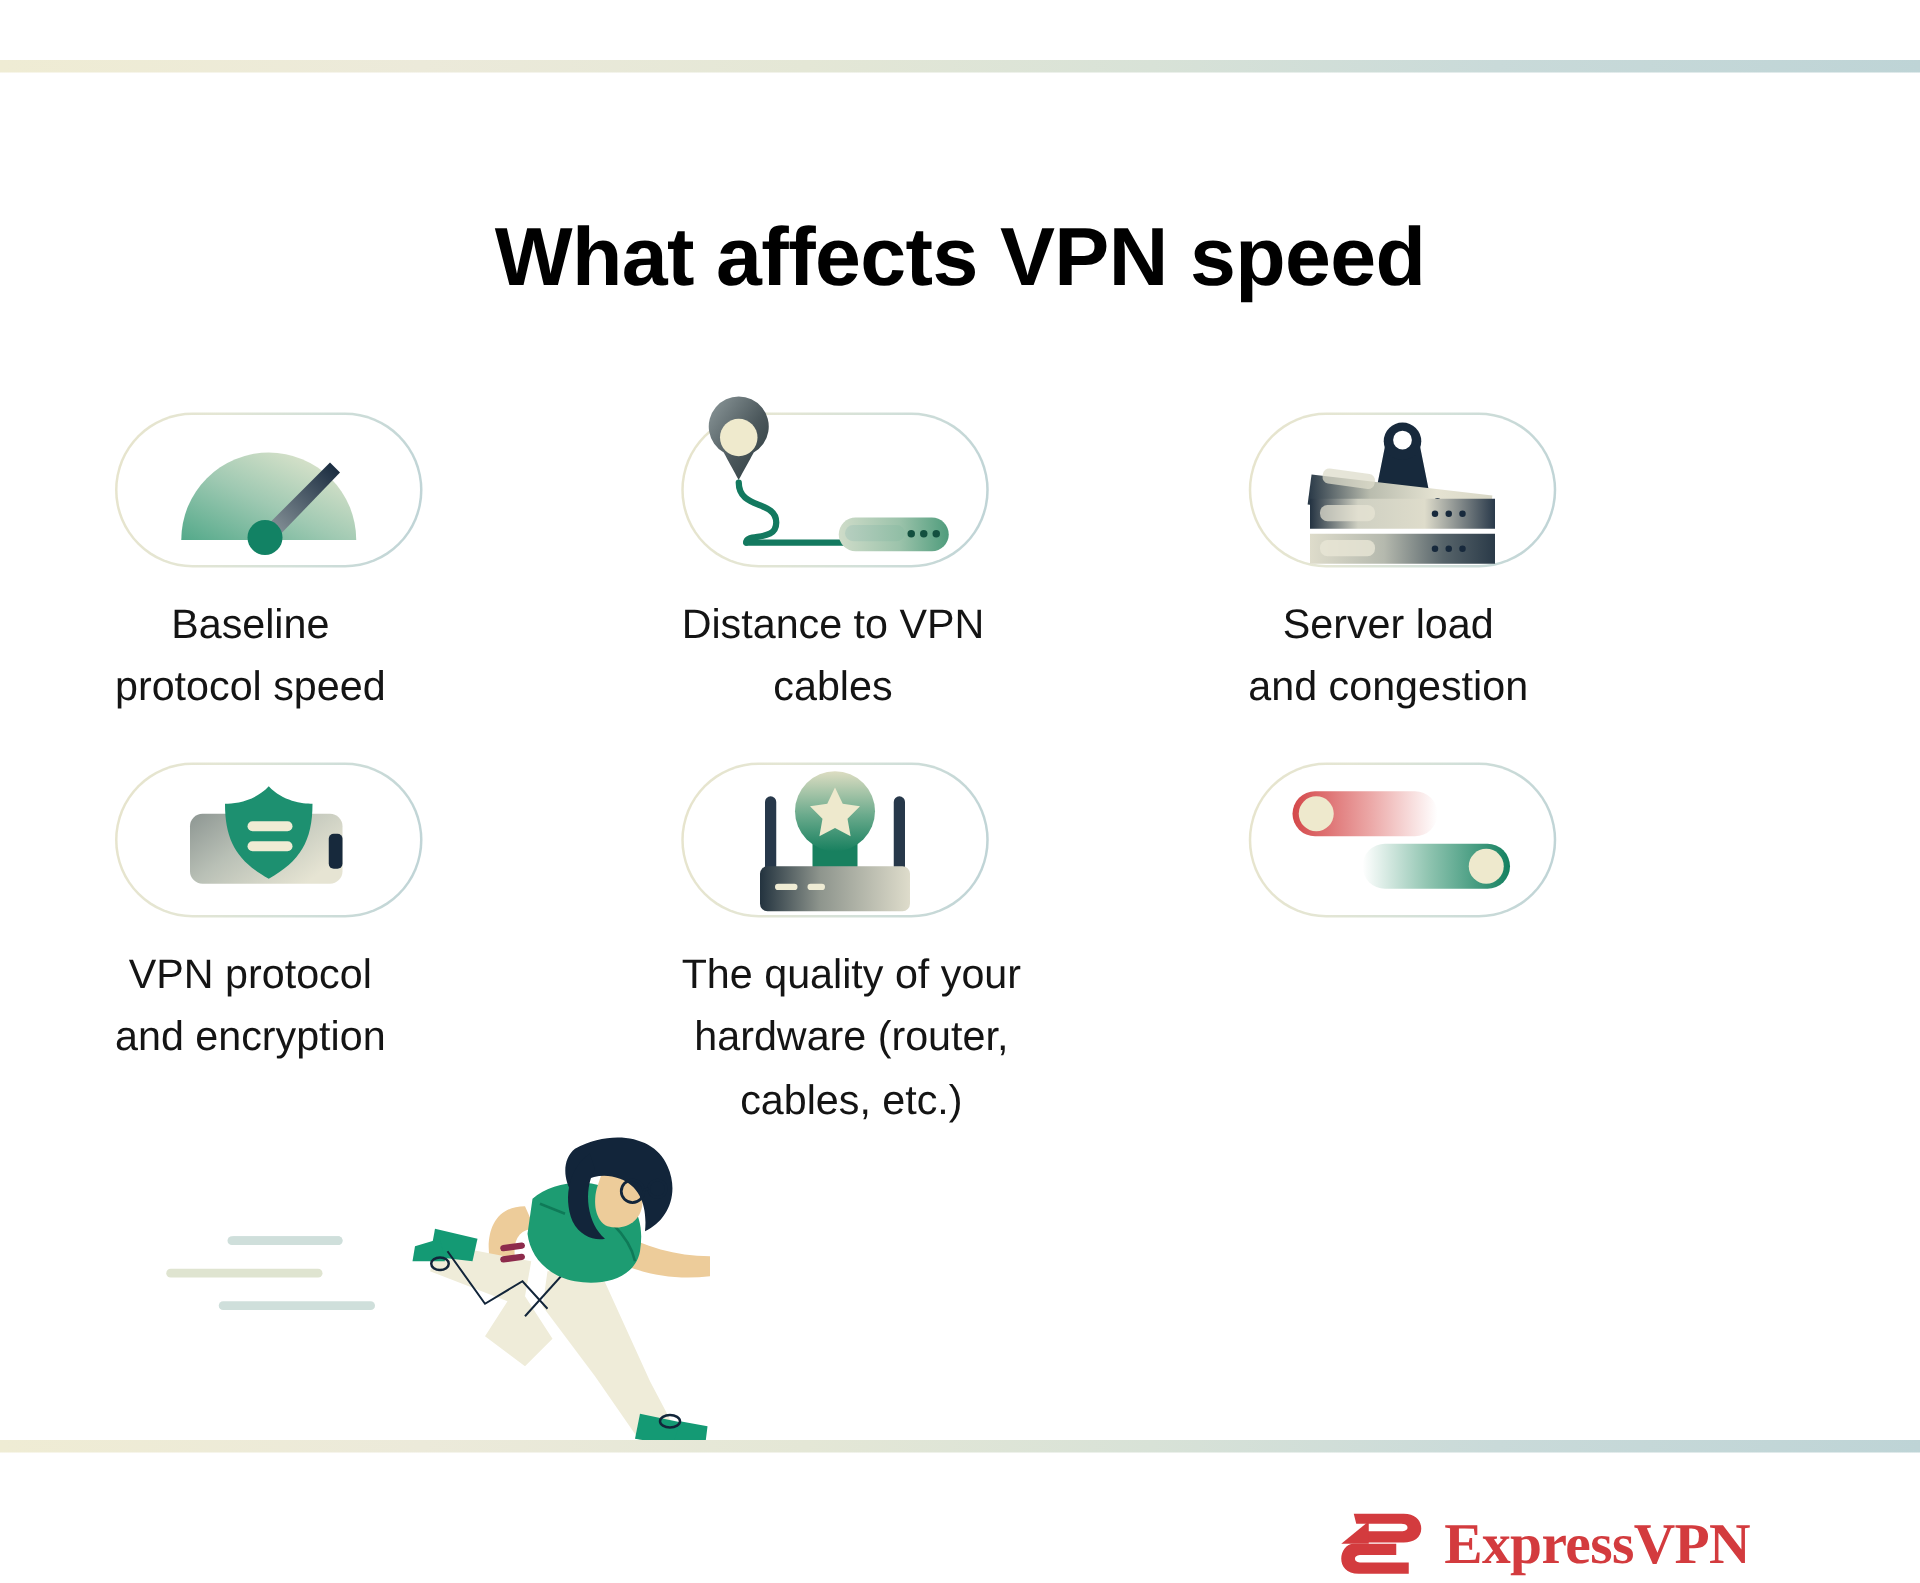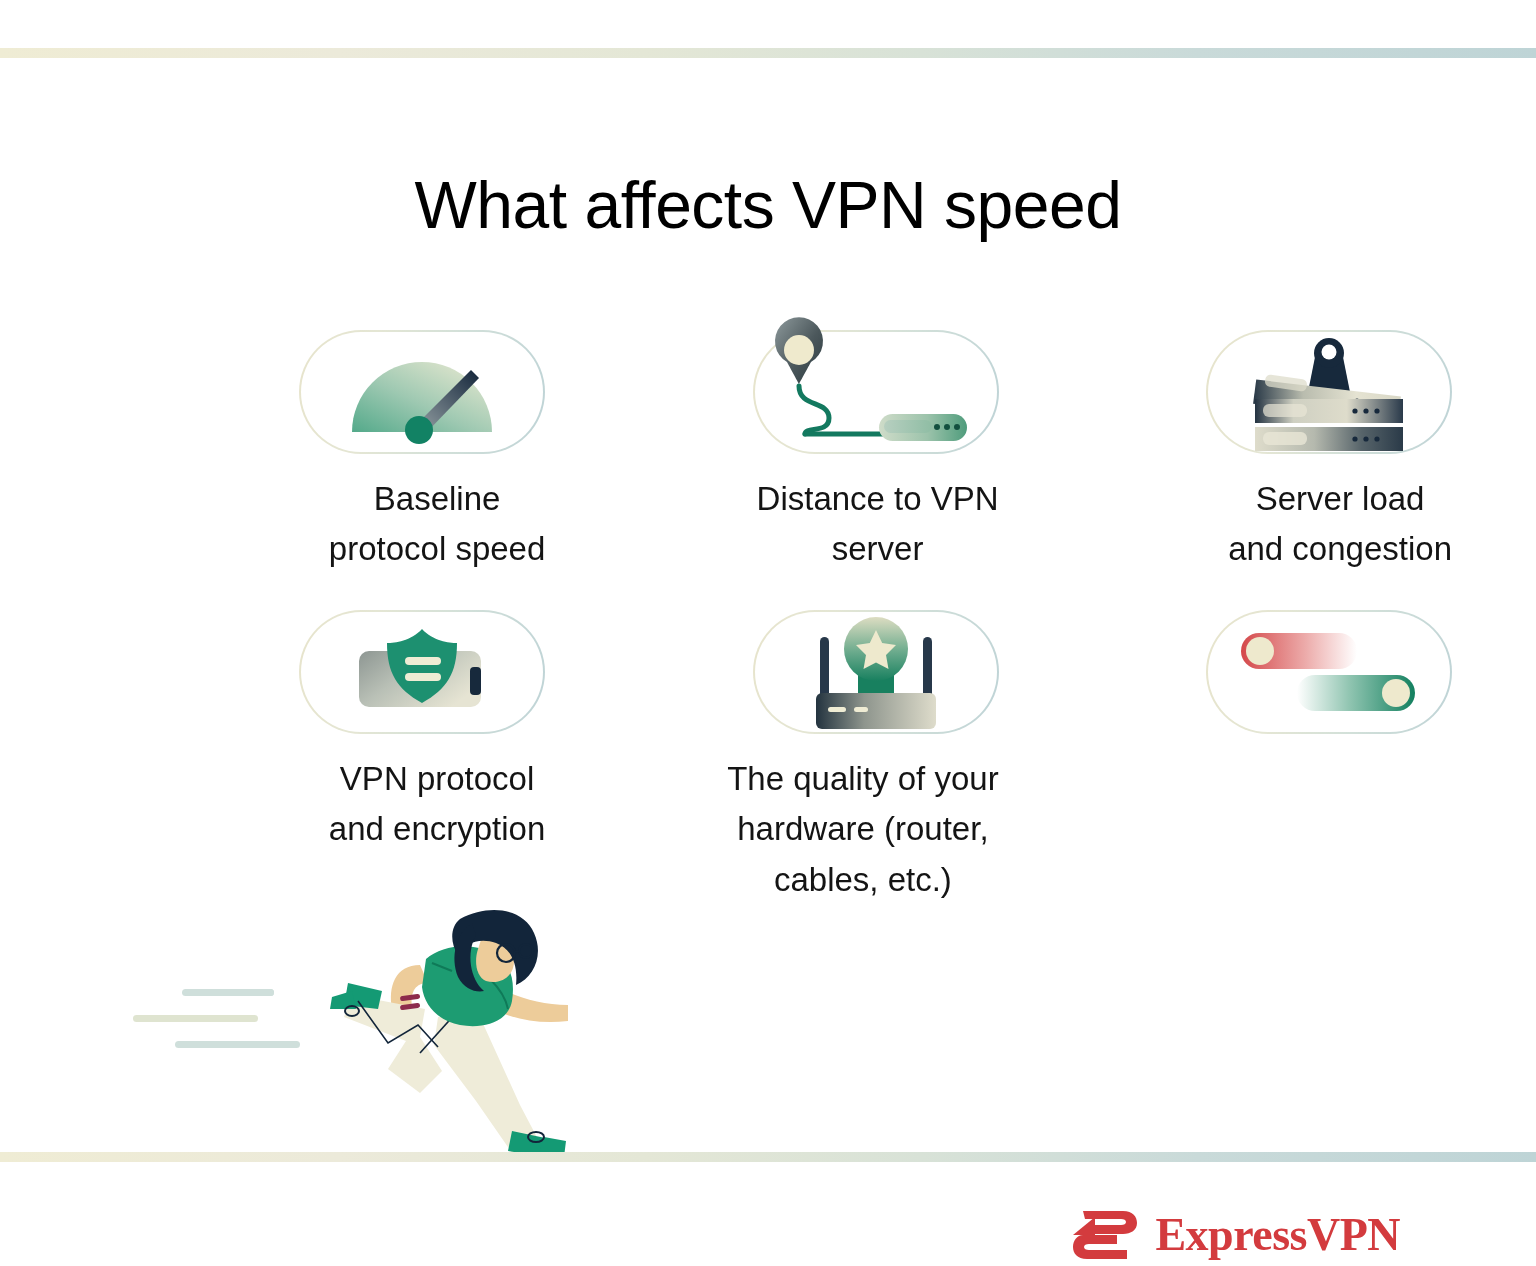--- a/index.html
+++ b/index.html
@@ -40,42 +40,42 @@
   .rule--bottom { top: 1152px; }
 
   
   .title {
     position: absolute;
     top: 125px;
     left: 0;
     width: 1536px;
     text-align: center;
     font-size: 66px;
-    font-weight: 400;
+    font-weight: 700;
     letter-spacing: -0.5px;
     color: #000000;
     line-height: 1.1;
     white-space: nowrap;
   }
 
   
   .grid {
     position: absolute;
     top: 330px;
     left: 92px;
     width: 1360px;
     display: grid;
     grid-template-columns: repeat(3, 1fr);
     grid-template-rows: auto auto;
     row-gap: 36px;
   }
   .cell {
     display: flex;
     flex-direction: column;
-    align-items: flex-end;
+    align-items: flex-start;
   }
   .pill {
     position: relative;
     width: 246px;
     height: 124px;
     border-radius: 62px;
     background: #ffffff;
   }
   
   .pill::before {
@@ -210,21 +210,21 @@
             <rect x="128" y="92" width="88" height="27" rx="13.5" fill="url(#gServer2)"></rect>
             <rect x="133" y="98" width="48" height="13" rx="6.5" fill="url(#gServerTop)"></rect>
             <circle cx="186" cy="105" r="3" fill="#13503f"></circle>
             <circle cx="196" cy="105" r="3" fill="#13503f"></circle>
             <circle cx="206" cy="105" r="3" fill="#13503f"></circle>
           </svg>
         </div>
       </div>
       <div class="caption">
         <div>Distance to VPN</div>
-        <div>server</div>
+        <div>cables</div>
       </div>
     </div>
 
     <div class="cell">
       <div class="pill">
         <div class="pill-art">
           <svg width="200" height="146" viewBox="0 0 200 146">
             <defs>
               <linearGradient id="gRack1" x1="0" y1="0" x2="1" y2="0">
                 <stop offset="0%" stop-color="#263645"></stop>

